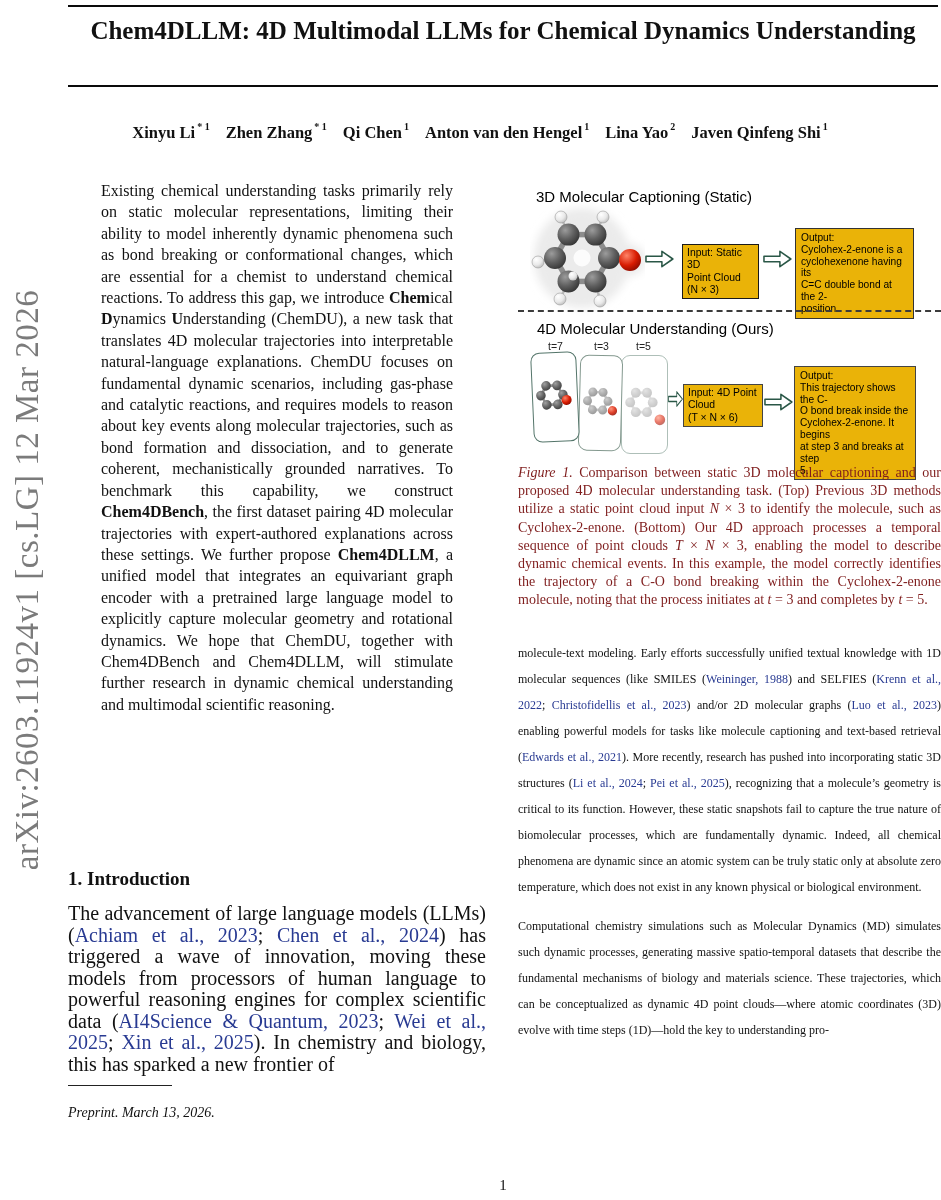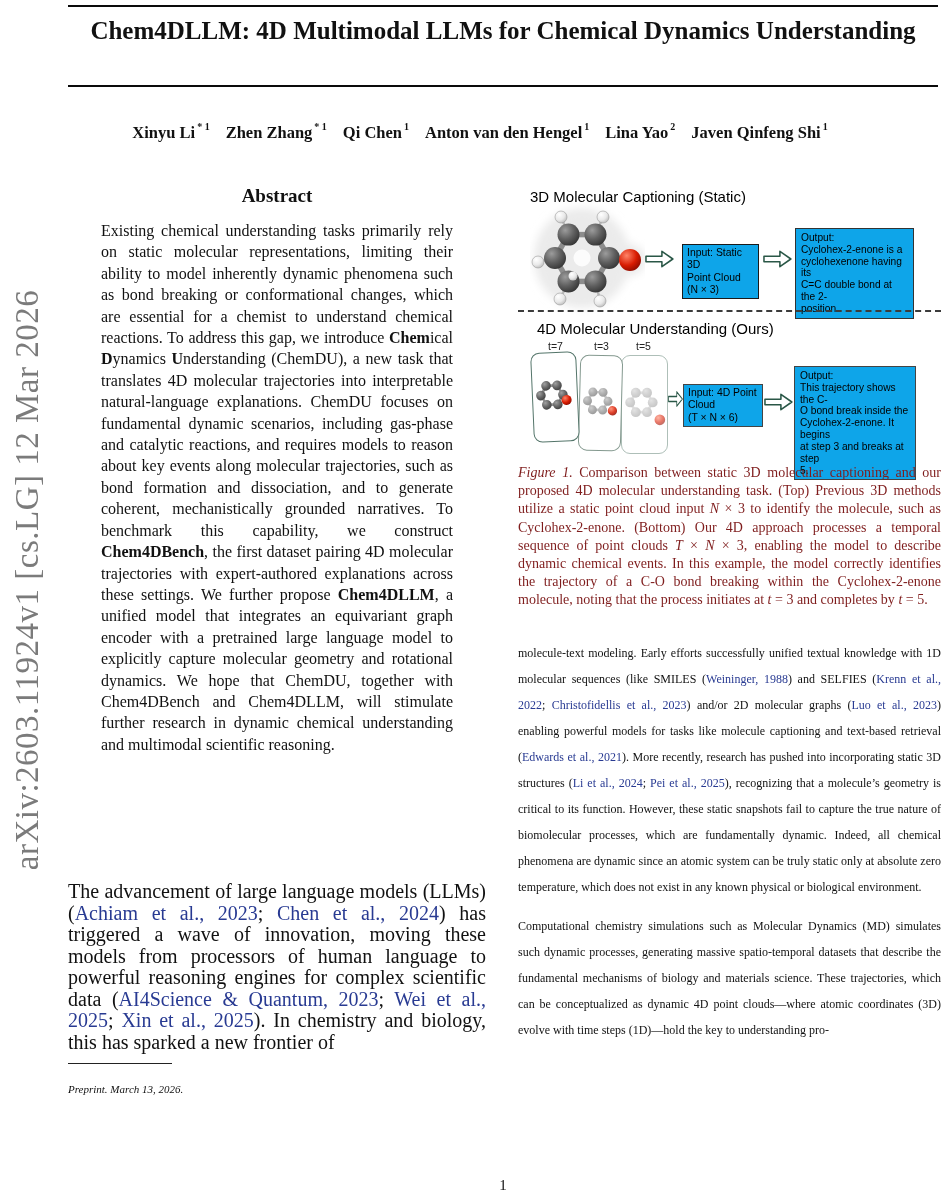--- a/index.html
+++ b/index.html
@@ -33,36 +33,36 @@
 
   
   .colL-a{position:absolute; left:68px; top:180px; width:418px; max-height:672px; overflow:hidden;}
   .abs-head{width:352px; margin:5px 0 13px 33px; text-align:center; font-size:19px; font-weight:bold;}
   .abs-body{width:352px; margin-left:33px; font-size:16px; line-height:21.4px; text-align:justify;}
   .colL-b{position:absolute; left:68px; top:868px; width:418px;}
   .sec-head{font-size:19px; font-weight:bold;}
   .intro-body{margin-top:13px; font-size:20px; line-height:21.5px; text-align:justify;}
   .fn-rule{margin-top:10px; width:104px; height:1px; background:#222;}
   .footnote{margin-top:5px; font-size:13.4px; line-height:17.2px; text-align:justify; text-indent:14px;}
-  .preprint{margin-top:19px; font-style:italic; font-size:11px;}
+  .preprint{margin-top:19px; font-style:italic; font-size:14px;}
 
   
   .figure{position:absolute; left:518px; top:188px; width:423px; height:276px;
     font-family:"Liberation Sans", sans-serif;}
   .p-title{position:absolute; font-size:15px; color:#000;}
-  .p1t{left:12px; top:0;}
+  .p1t{left:18px; top:0;}
   .p2t{left:19px; top:132px;}
   .mol{position:absolute; left:12px; top:14px; width:115px; height:114px;}
   .blockarrow{position:absolute;}
   .blockarrow polygon{fill:#fff; stroke:var(--arrow); stroke-width:1.6; stroke-linejoin:round;}
   .a1{left:127px; top:61px; width:29px; height:20px;}
   .a2{left:245px; top:61px; width:29px; height:20px;}
   .asmall{left:150px; top:202px; width:15px; height:18px;}
   .a3{left:246px; top:204px; width:29px; height:20px;}
-  .fbox{position:absolute; background:#0ea5e9; white-space:pre-line; color:#000;}
+  .fbox{position:absolute; background:#eab308; white-space:pre-line; color:#000;}
   .input1{left:164px; top:56px; width:77px; border:1.5px solid #1a1a1a; padding:2px 4px;
     font-size:10.4px; line-height:1.18;}
   .output1{left:277px; top:40px; width:119px; border:1.5px solid #333; padding:3px 5px;
     font-size:10.2px; line-height:1.16;}
   .input2{left:165px; top:196px; width:80px; border:1.5px solid #444; padding:2px 4px;
     font-size:10.4px; line-height:1.18;}
   .output2{left:276px; top:178px; width:122px; border:1.5px solid #444; padding:3px 5px;
     font-size:10.2px; line-height:1.16;}
   .fig-divider{position:absolute; left:0; top:122px; width:423px; border-top:2px dashed #3c3c3c;}
   .tlabel{position:absolute; font-size:10.5px; color:#222; top:152px;}
@@ -114,24 +114,24 @@
 
   <div class="arxiv-strip">arXiv:2603.11924v1  [cs.LG]  12 Mar 2026</div>
 
   <div class="rule rule-top"></div>
   <h1 class="title">Chem4DLLM: 4D Multimodal LLMs for Chemical Dynamics Understanding</h1>
   <div class="rule rule-mid"></div>
 
   <div class="authors"><span class="author"><span>Xinyu Li</span><sup>* 1</sup></span><span class="author"><span>Zhen Zhang</span><sup>* 1</sup></span><span class="author"><span>Qi Chen</span><sup>1</sup></span><span class="author"><span>Anton van den Hengel</span><sup>1</sup></span><span class="author"><span>Lina Yao</span><sup>2</sup></span><span class="author"><span>Javen Qinfeng Shi</span><sup>1</sup></span></div>
 
   <div class="colL-a">
-    <div class="abs-head">Abstract</div>
     <div class="abs-body rich"><span>Existing chemical understanding tasks primarily rely on static molecular representations, limiting their ability to model inherently dynamic phenomena such as bond breaking or conformational changes, which are essential for a chemist to understand chemical reactions. To address this gap, we introduce </span><span class="b">Chem</span><span>ical </span><span class="b">D</span><span>ynamics </span><span class="b">U</span><span>nderstanding (ChemDU), a new task that translates 4D molecular trajectories into interpretable natural-language explanations.  ChemDU focuses on fundamental dynamic scenarios, including gas-phase and catalytic reactions, and requires models to reason about key events along molecular trajectories, such as bond formation and dissociation, and to generate coherent, mechanistically grounded narratives.  To benchmark this capability, we construct </span><span class="b">Chem4DBench</span><span>, the first dataset pairing 4D molecular trajectories with expert-authored explanations across these settings. We further propose </span><span class="b">Chem4DLLM</span><span>, a unified model that integrates an equivariant graph encoder with a pretrained large language model to explicitly capture molecular geometry and rotational dynamics. We hope that ChemDU, together with Chem4DBench and Chem4DLLM, will stimulate further research in dynamic chemical understanding and multimodal scientific reasoning.</span></div>
   </div>
   <div class="colL-b">
+    <div class="sec-head">1. Introduction</div>
     <div class="intro-body rich"><span>The advancement of large language models (LLMs) (</span><span class="lnk">Achiam et al., 2023</span><span>; </span><span class="lnk">Chen et al., 2024</span><span>) has triggered a wave of innovation, moving these models from processors of human language to powerful reasoning engines for complex scientific data (</span><span class="lnk">AI4Science &amp; Quantum, 2023</span><span>; </span><span class="lnk">Wei et al., 2025</span><span>; </span><span class="lnk">Xin et al., 2025</span><span>).  In chemistry and biology, this has sparked a new frontier of</span></div>
     <div class="fn-rule"></div>
     <div class="preprint">Preprint. March 13, 2026.</div>
   </div>
 
   <div class="figure">
     <div class="p-title p1t">3D Molecular Captioning (Static)</div>
 
     <svg class="mol" viewBox="0 0 115 114">
       <g filter="url(#halo)">

